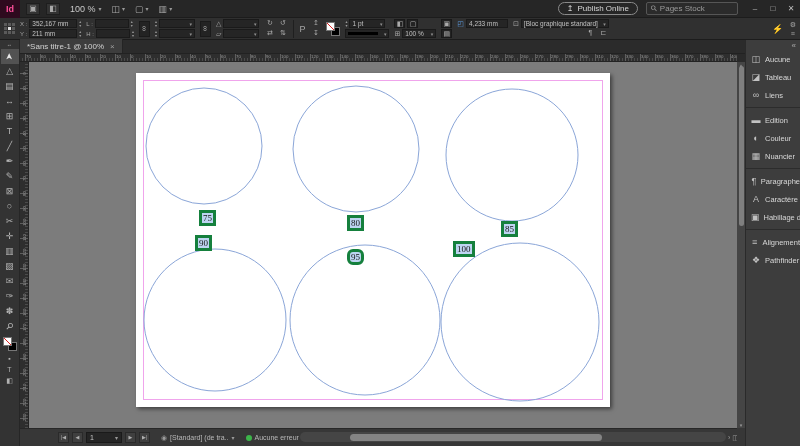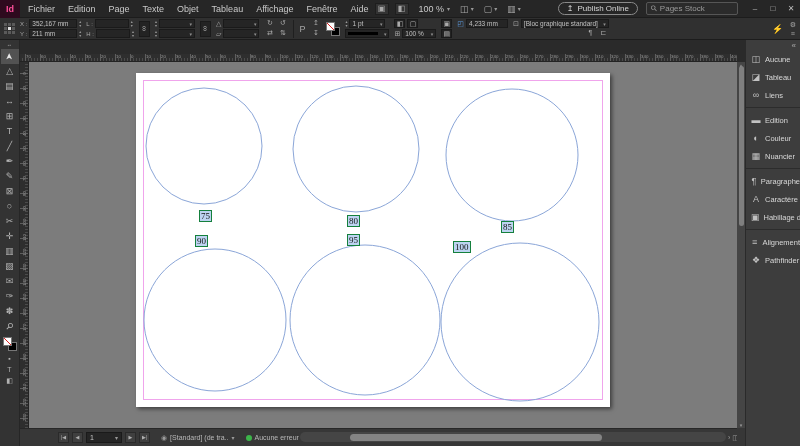--- a/index.html
+++ b/index.html
@@ -95,21 +95,21 @@
   .vruler span { position:absolute; left:0; width:9px; text-align:center; font-size:8px; color:#9a9a9a;
     transform:scale(.55) rotate(-90deg); transform-origin:center; }
 
   
   .canvas { position:absolute; left:29px; top:62px; width:708px; height:366px; background:#7c7c7c; overflow:hidden; }
   .page { position:absolute; left:107px; top:11px; width:474px; height:334px; background:#fff;
     box-shadow:2px 2px 4px rgba(0,0,0,.5); }
   .margin-guide { position:absolute; inset:7px; border:1px solid #f0a4ec; }
   .circles-svg { position:absolute; left:0; top:0; width:474px; height:334px; }
   .shape-label { position:absolute; font-family:"Liberation Serif", serif; font-size:9px; line-height:10px;
-    color:#141414; background:#bdd4f1; border:1px solid #15803d; padding:0 1px; }
+    color:#141414; background:#bdd4f1; border:3px solid #15803d; padding:0 1px; }
 
   
   .vscroll { position:absolute; left:737px; top:62px; width:8px; height:366px; background:#454545; }
   .vscroll .thumb { position:absolute; left:1.5px; top:4px; width:5px; height:160px; background:#7f7f7f; border-radius:3px; }
   .vscroll .arr { position:absolute; left:0; width:8px; text-align:center; font-size:5px; color:#9a9a9a; }
 
   
   .statusbar { position:absolute; left:20px; top:428px; width:717px; height:18px; background:#373737;
     border-top:1px solid #272727; display:flex; align-items:center; padding-left:38px; gap:3px; }
   .nav-btn { height:11px; min-width:11px; background:#3f3f3f; border:1px solid #2a2a2a; color:#aeaeae;
@@ -133,31 +133,20 @@
   .dock-label { color:#d8d8d8; font-size:7.5px; white-space:nowrap; }
   .dock-sep { height:1px; background:#2c2c2c; margin:3px 0; }
 </style>
 </head>
 <body>
 
 <div id="app">
 
   <div class="menubar">
     <div class="logo">Id</div>
-    <div class="menus" id="menus">
-        <span class="menu-item">Fichier</span>
-        <span class="menu-item">Edition</span>
-        <span class="menu-item">Page</span>
-        <span class="menu-item">Texte</span>
-        <span class="menu-item">Objet</span>
-        <span class="menu-item">Tableau</span>
-        <span class="menu-item">Affichage</span>
-        <span class="menu-item">Fenêtre</span>
-        <span class="menu-item">Aide</span>
-      </div>
     <div id="mb-icons" style="display:flex">
         <div class="mb-iconbtn">▣</div>
         <div class="mb-iconbtn">◧</div>
       </div>
     <div class="zoom-select">
       <span>100 %</span>
       <span class="chev">▾</span>
     </div>
     <div id="viewgrps" style="display:flex">
         <div class="viewgrp">
@@ -356,20 +345,26 @@
     </div>
     <div class="cp-right">
       <span class="mini-icon" style="font-size:9px">⚡</span>
       <div class="cp-col" style="align-items:center">
         <span class="mini-icon">⚙</span>
         <span class="mini-icon">≡</span>
       </div>
     </div>
   </div>
 
+  <div class="tabbar">
+    <div class="doctab">
+      <span>*Sans titre-1 @ 100%</span>
+      <span class="tab-close">×</span>
+    </div>
+  </div>
 
   <div class="tools" id="tools">
     <div class="tools-grip">▪▪</div>
   <div class="tool active"><span class="rot-90">➤</span></div>
       <div class="tool"><span class="rot-90">▷</span></div>
       <div class="tool"><span>▤</span></div>
       <div class="tool"><span>↔</span></div>
       <div class="tool"><span>⊞</span></div>
       <div class="tool"><span>T</span></div>
       <div class="tool"><span>╱</span></div>
@@ -479,21 +474,21 @@
           <circle cx="220" cy="76" r="63" fill="none" stroke="#8ba6d8" stroke-width="1"></circle>
           <circle cx="376" cy="82" r="66" fill="none" stroke="#8ba6d8" stroke-width="1"></circle>
           <circle cx="79" cy="247" r="71" fill="none" stroke="#8ba6d8" stroke-width="1"></circle>
           <circle cx="229" cy="247" r="75" fill="none" stroke="#8ba6d8" stroke-width="1"></circle>
           <circle cx="384" cy="249" r="79" fill="none" stroke="#8ba6d8" stroke-width="1"></circle>
         </svg>
     <div class="shape-label" style="left: 63px; top: 137px;">75</div>
         <div class="shape-label" style="left: 211px; top: 142px;">80</div>
         <div class="shape-label" style="left: 365px; top: 148px;">85</div>
         <div class="shape-label" style="left: 59px; top: 162px;">90</div>
-        <div class="shape-label" style="left: 211px; top: 161px;">95</div>
+        <div class="shape-label" style="left: 211px; top: 176px; border-radius: 6px;">95</div>
         <div class="shape-label" style="left: 317px; top: 168px;">100</div>
       </div>
   </div>
 
   <div class="vscroll">
     <span class="arr" style="top:0">▴</span>
     <div class="thumb"></div>
     <span class="arr" style="bottom:0">▾</span>
   </div>
 

